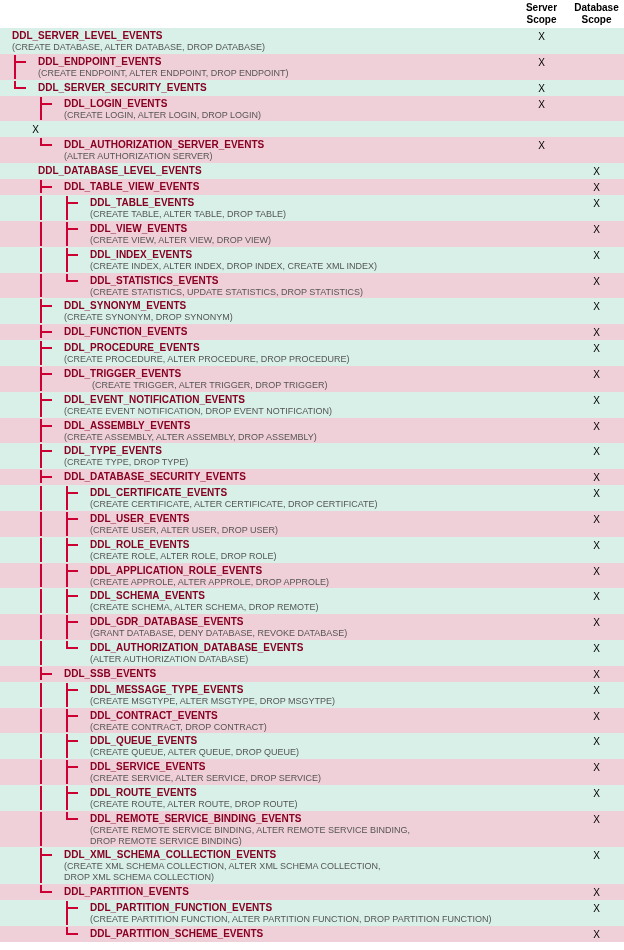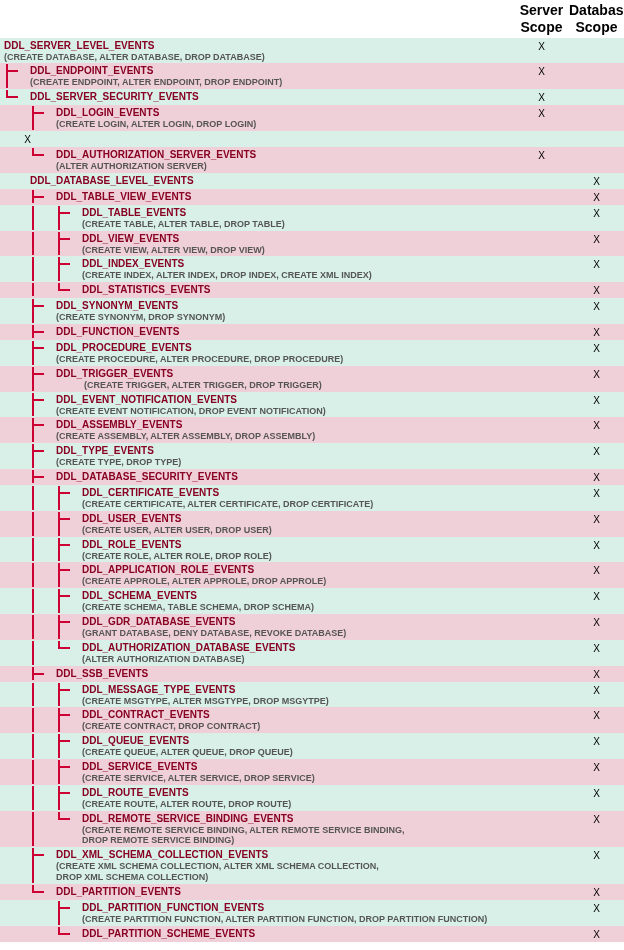--- a/index.html
+++ b/index.html
@@ -1,27 +1,27 @@
 <!DOCTYPE html>
 <html><head>
 <meta charset="utf-8">
 <style>
 * { margin: 0; padding: 0; box-sizing: border-box; }
 body { font-family: Verdana, Arial, sans-serif; font-size: 10px; width: 624px; background: #fff; }
 .container { width: 624px; }
-.header-row { display: flex; font-weight: bold; font-size: 14px; }
+.header-row { display: flex; font-weight: bold; font-size: 10px; }
 .header-label { flex: 1; }
 .header-col { width: 55px; text-align: center; line-height: 1.2; padding: 2px 0; }
-.row { display: flex; align-items: flex-start; min-height: 16px; }
+.row { display: flex; align-items: flex-start; min-height: 16px; padding-left: 8px; }
 .row.stripe-pink { background: #f0d0d8; }
 .row.stripe-mint { background: #d8f0e8; }
 .content { flex: 1; display: flex; align-items: flex-start; padding: 1px 0; }
 .col { width: 55px; text-align: center; font-size: 10px; line-height: 14px; padding-top: 2px; }
 .title { color: #880022; font-weight: bold; font-size: 10px; line-height: 1.3; }
-.detail { color: #555; font-size: 9px; line-height: 1.2; display: block; font-weight: bold; }
+.detail { color: #555; font-size: 9px; line-height: 1.2; display: block; }
 .txt { display: inline-block; vertical-align: top; }
 .connector { display: inline-block; position: relative; width: 16px; align-self: stretch; }
 .connector::before {  content: ""; position: absolute; left: 2px; top: 0; bottom: 0; width: 2px; background: #cc0033; }
 .connector::after {  content: ""; position: absolute; left: 2px; top: 6px; width: 12px; height: 2px; background: #cc0033; }
 .connector.last::before { bottom: auto; height: 8px; }
 .spacer { display:inline-block; width:16px; align-self:stretch; position:relative; }
 .spacer.line::before { content:""; position:absolute; left:2px; top:0; bottom:0; width:2px; background:#cc0033; }
 </style>
 </head>
 <body>
@@ -135,21 +135,21 @@
         </div>
         <div class="col"></div>
         <div class="col">X</div>
       </div>
       <div class="row stripe-pink">
         <div class="content">
           <span style="display: inline-block; width: 4px;"></span>
           <span class="spacer" style="width: 26px;"></span>
           <span class="spacer line" style="width: 26px;"></span>
           <span class="connector last" style="width: 26px;"></span>
-          <span class="txt"><span class="title">DDL_STATISTICS_EVENTS</span></span>
+          <span class="txt"><span class="title">DDL_STATISTICS_EVENTS</span><span class="detail" style="white-space: pre-line;">(CREATE STATISTICS, UPDATE STATISTICS, DROP STATISTICS)</span></span>
         </div>
         <div class="col"></div>
         <div class="col">X</div>
       </div>
       <div class="row stripe-mint">
         <div class="content">
           <span style="display: inline-block; width: 4px;"></span>
           <span class="spacer" style="width: 26px;"></span>
           <span class="connector" style="width: 26px;"></span>
           <span class="txt"><span class="title">DDL_SYNONYM_EVENTS</span><span class="detail" style="white-space: pre-line; text-align: center;">(CREATE SYNONYM, DROP SYNONYM)</span></span>
@@ -270,21 +270,21 @@
         </div>
         <div class="col"></div>
         <div class="col">X</div>
       </div>
       <div class="row stripe-mint">
         <div class="content">
           <span style="display: inline-block; width: 4px;"></span>
           <span class="spacer" style="width: 26px;"></span>
           <span class="spacer line" style="width: 26px;"></span>
           <span class="connector" style="width: 26px;"></span>
-          <span class="txt"><span class="title">DDL_SCHEMA_EVENTS</span><span class="detail" style="white-space: pre-line;">(CREATE SCHEMA, TABLE SCHEMA, DROP SCHEMA)</span></span>
+          <span class="txt"><span class="title">DDL_SCHEMA_EVENTS</span><span class="detail" style="white-space: pre-line;">(CREATE SCHEMA, ALTER SCHEMA, DROP REMOTE)</span></span>
         </div>
         <div class="col"></div>
         <div class="col">X</div>
       </div>
       <div class="row stripe-pink">
         <div class="content">
           <span style="display: inline-block; width: 4px;"></span>
           <span class="spacer" style="width: 26px;"></span>
           <span class="spacer line" style="width: 26px;"></span>
           <span class="connector" style="width: 26px;"></span>

